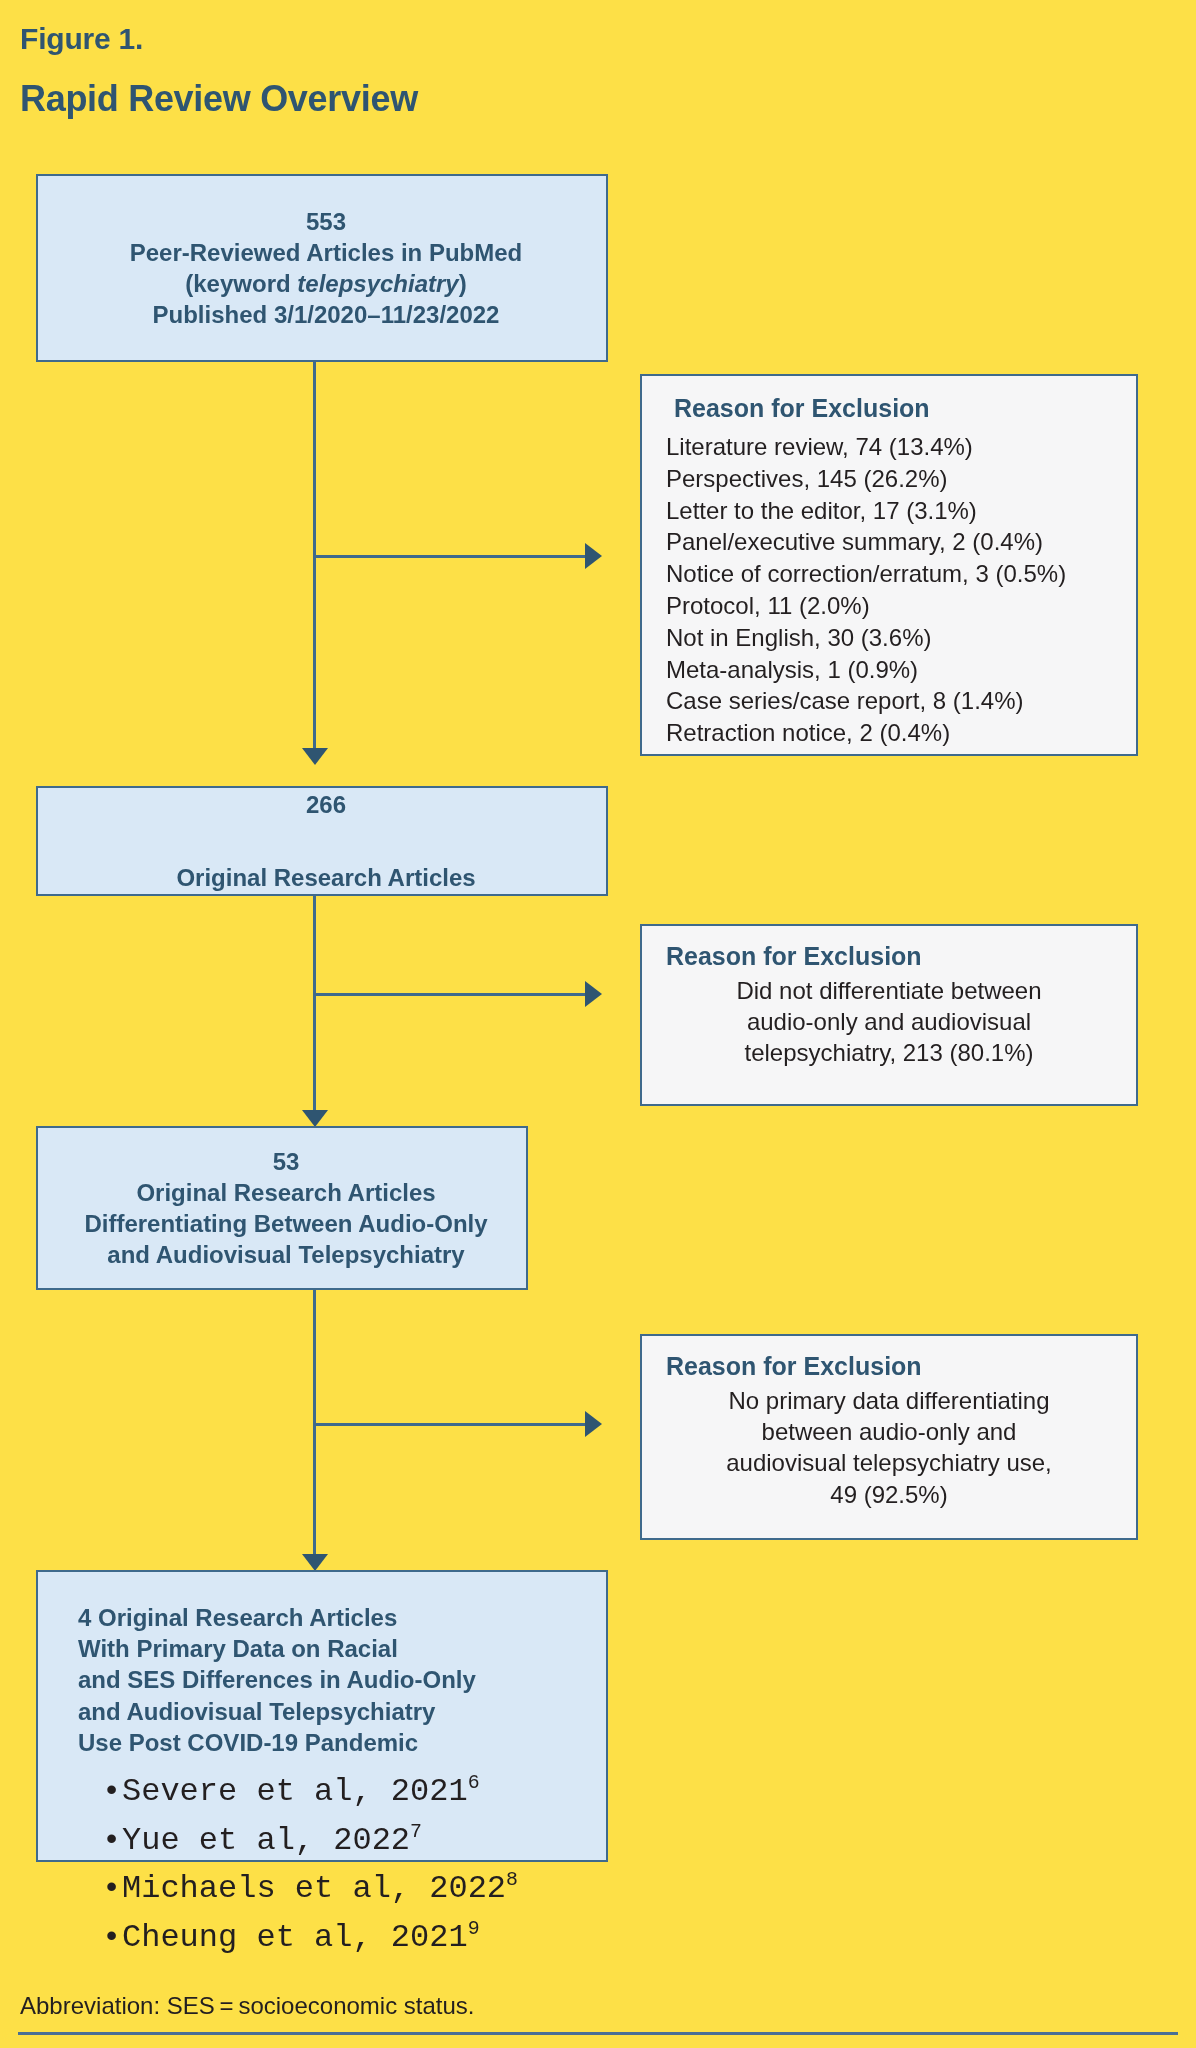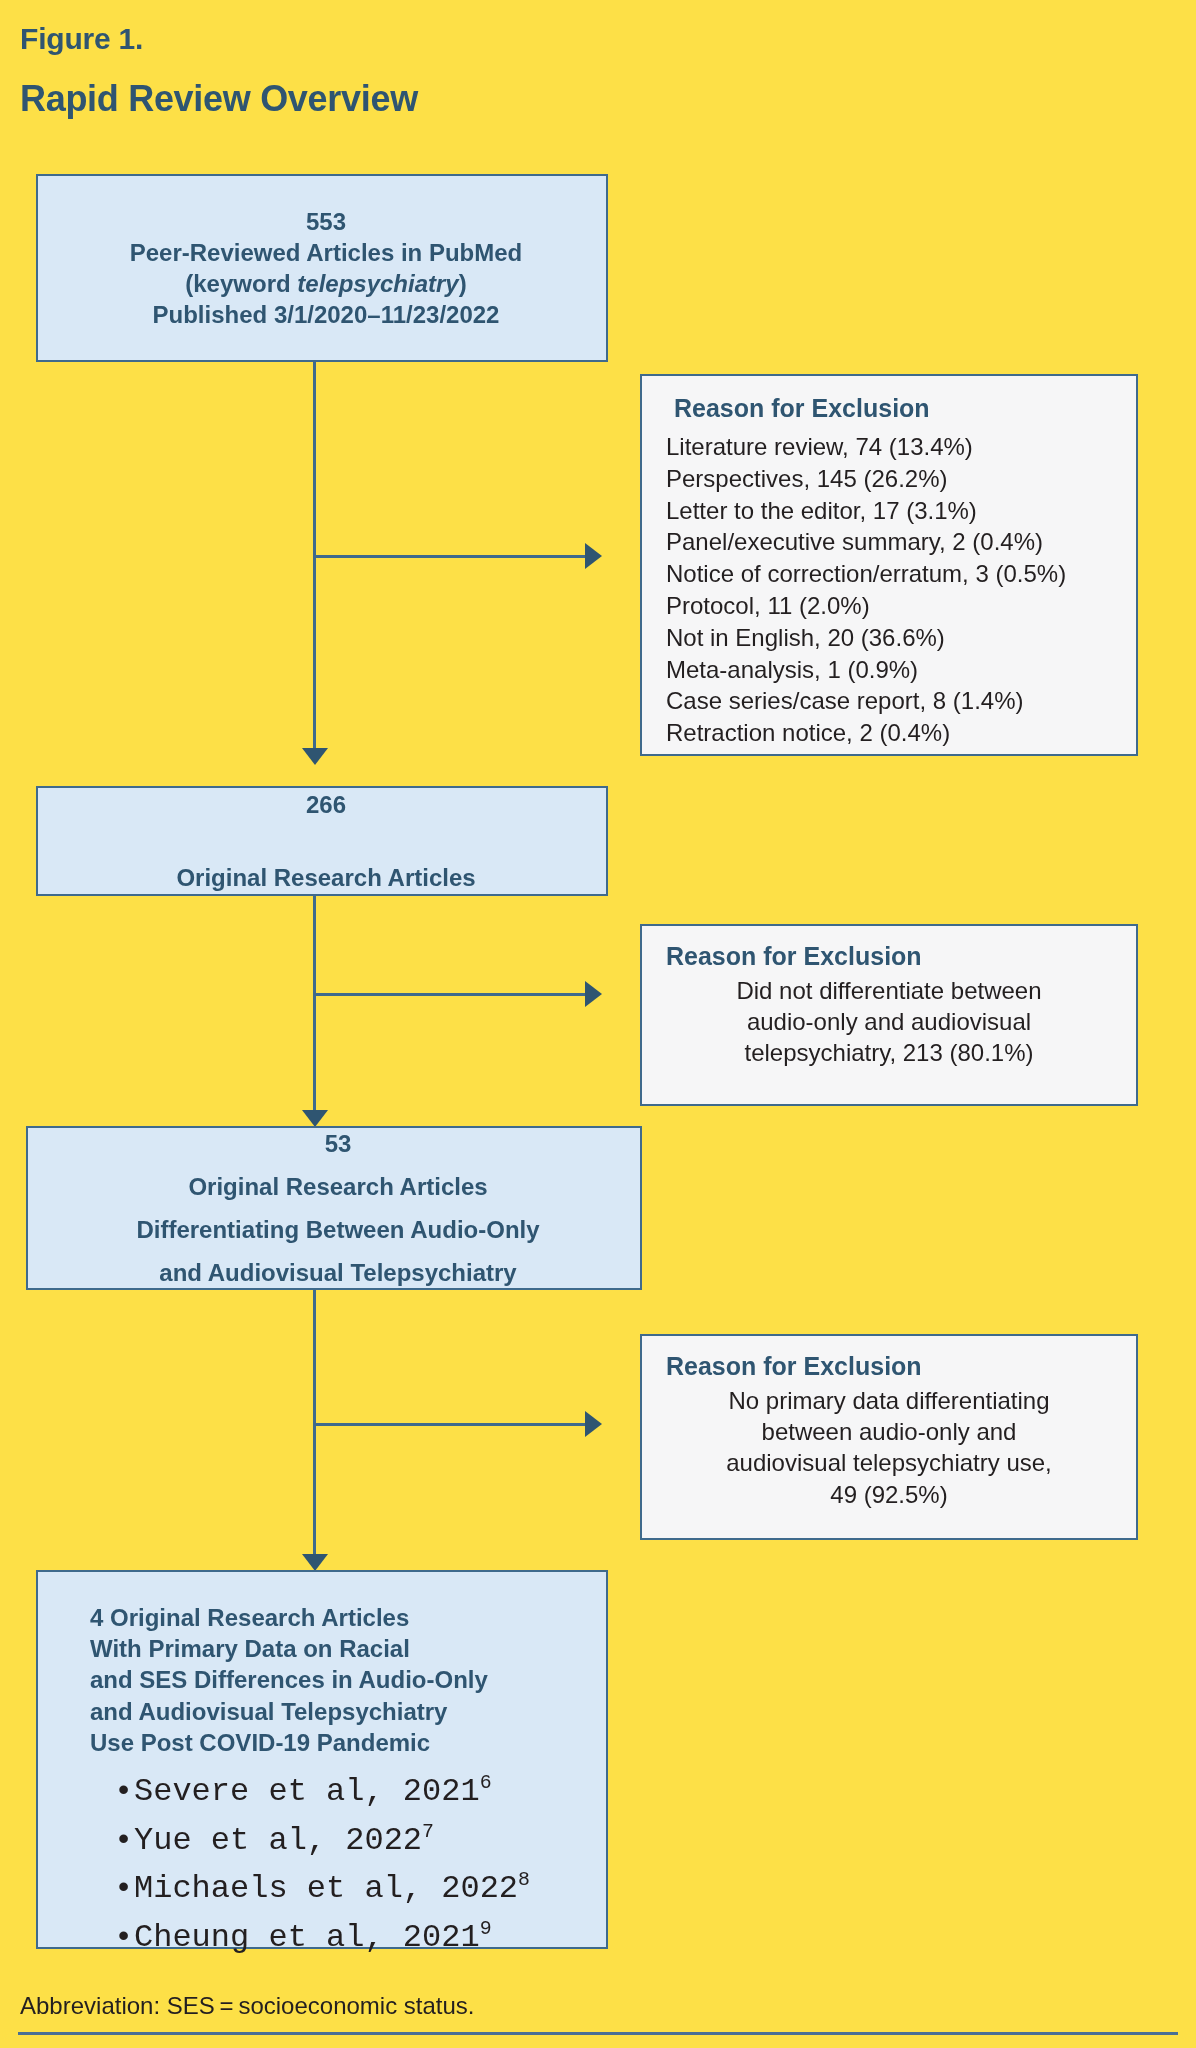--- a/index.html
+++ b/index.html
@@ -57,23 +57,23 @@
     flex-direction: column;
     justify-content: center;
     align-items: center;
     padding-left: 8px;
   }
   .flowbox .ln { display: block; width: 100%; }
   .flowbox em { font-style: italic; font-weight: bold; }
 
   #box-553  { left: 36px;  top: 174px;  width: 572px; height: 188px; font-size: 24px; }
   #box-266  { left: 36px;  top: 786px;  width: 572px; height: 110px; font-size: 24px; gap: 41px; }
-  #box-53   { left: 26px;  top: 1126px; width: 616px; height: 164px; font-size: 24px; justify-content: space-between; }
-  #box-final{ left: 36px;  top: 1570px; width: 572px; height: 379px; font-size: 24px;
-              display: block; text-align: left; padding: 30px 0 0 52px; }
+  #box-53   { left: 36px;  top: 1126px; width: 492px; height: 164px; font-size: 24px; }
+  #box-final{ left: 36px;  top: 1570px; width: 572px; height: 292px; font-size: 24px;
+              display: block; text-align: left; padding: 30px 0 0 40px; }
 
   #box-final .hdr-line { display: block; }
   #box-final .reflist {
     margin: 10px 0 0 0;
     padding: 0;
     list-style: none;
     font-weight: normal;
     color: #1c1c1c;
   }
   #box-final .reflist li {
@@ -207,21 +207,21 @@
 
   <div class="exbox" id="exbox-1">
     <span class="ex-title">Reason for Exclusion</span>
     <ul class="ex-list">
       <li>Literature review, 74 (13.4%)</li>
       <li>Perspectives, 145 (26.2%)</li>
       <li>Letter to the editor, 17 (3.1%)</li>
       <li>Panel/executive summary, 2 (0.4%)</li>
       <li>Notice of correction/erratum, 3 (0.5%)</li>
       <li>Protocol, 11 (2.0%)</li>
-      <li>Not in English, 20 (36.6%)</li>
+      <li>Not in English, 30 (3.6%)</li>
       <li>Meta-analysis, 1 (0.9%)</li>
       <li>Case series/case report, 8 (1.4%)</li>
       <li>Retraction notice, 2 (0.4%)</li>
     </ul>
   </div>
 
   <div class="flowbox" id="box-266">
     <span class="ln">266</span>
     <span class="ln">Original Research Articles</span>
   </div>

